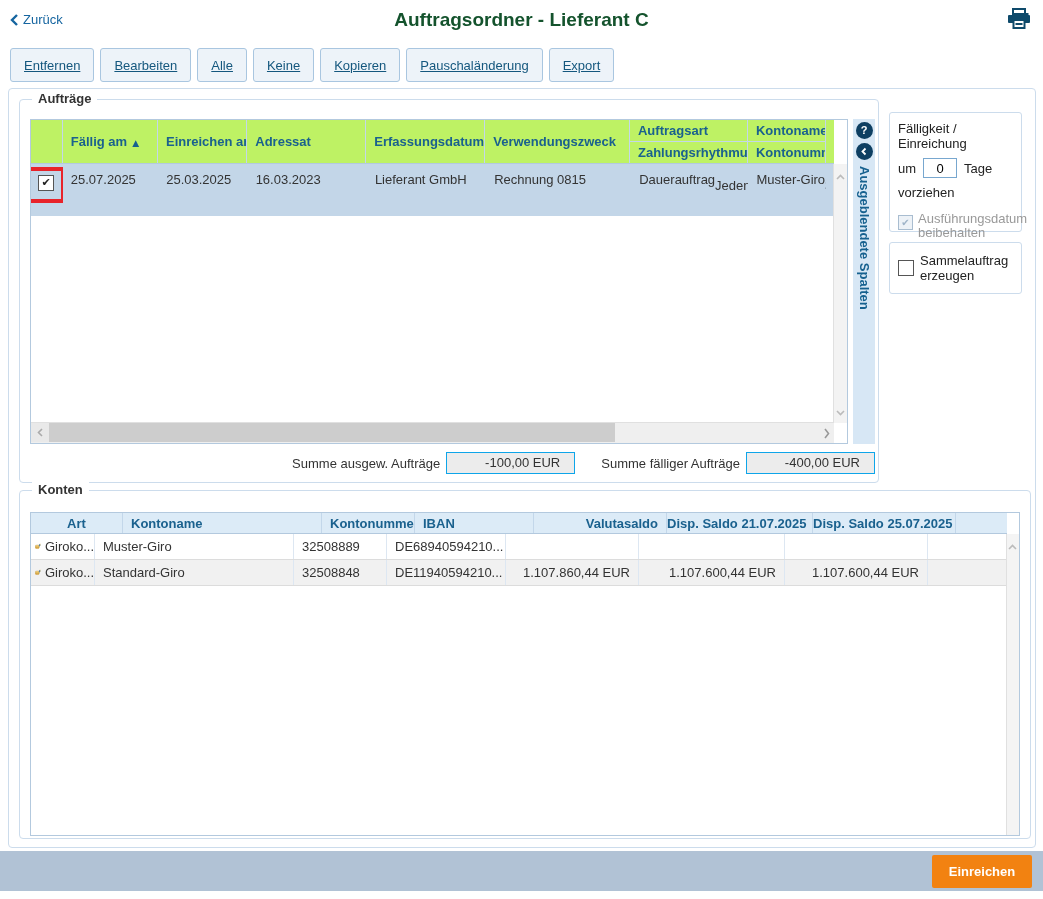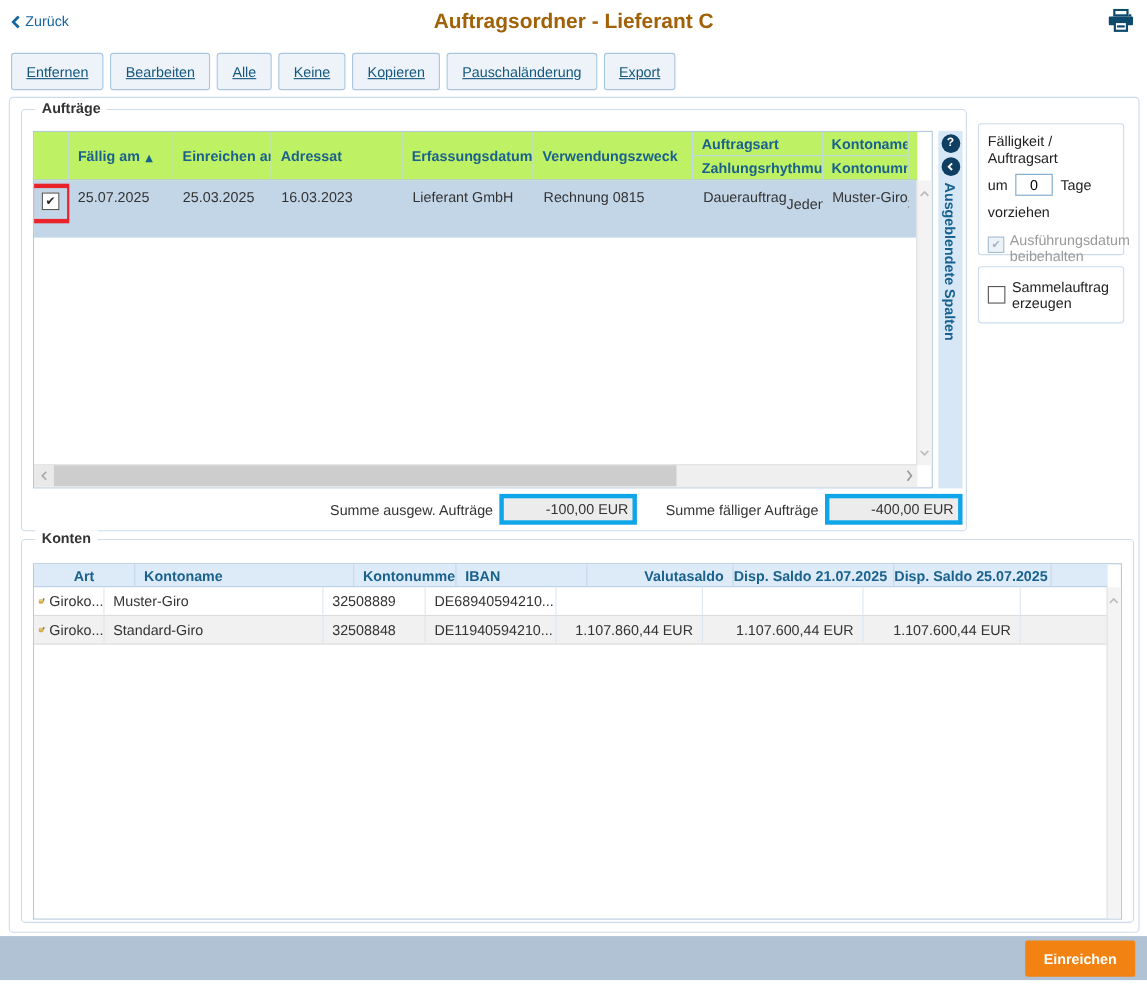--- a/index.html
+++ b/index.html
@@ -1,20 +1,20 @@
 <!DOCTYPE html>
 <html><head>
 <meta charset="utf-8">
 <style>
   html,body{margin:0;padding:0;background:#fff;}
   .page{position:relative;width:1043px;height:899px;font-family:"Liberation Sans",sans-serif;background:#fff;overflow:hidden;}
 
   
   .back-link{position:absolute;left:10px;top:12px;display:flex;align-items:center;gap:4px;color:#1565a0;font-size:13px;cursor:pointer;}
-  .page-title{position:absolute;left:0;right:0;top:9px;text-align:center;font-size:19px;font-weight:bold;color:#a16207;}
+  .page-title{position:absolute;left:0;right:0;top:9px;text-align:center;font-size:19px;font-weight:bold;color:#14532d;}
   .print-btn{position:absolute;right:12px;top:8px;width:24px;height:22px;cursor:pointer;}
 
   
   .toolbar{position:absolute;left:10px;top:48px;display:flex;gap:6px;}
   .tb-btn{height:34px;padding:0 13px;background:#edf3f9;border:1px solid #a9c6e0;border-radius:3px;color:#14577e;font-size:13px;font-family:"Liberation Sans",sans-serif;display:flex;align-items:center;cursor:pointer;text-decoration:underline;}
 
   
   .outer{position:absolute;left:8px;top:88px;width:1026px;height:758px;border:1px solid #ccdcec;border-radius:4px;}
 
   .fieldset{position:absolute;border:1px solid #ccdcec;border-radius:4px;}
@@ -49,21 +49,21 @@
   .hs-thumb{position:absolute;left:18px;top:0;width:566px;height:19px;background:#cdcdcd;cursor:pointer;}
   .hs-right{position:absolute;right:4px;top:3px;cursor:pointer;}
 
   
   .strip{position:absolute;left:833px;top:19px;width:22px;height:325px;background:#d7e7f5;display:flex;flex-direction:column;align-items:center;padding-top:3px;box-sizing:border-box;}
   .circ{width:17px;height:17px;border-radius:50%;background:#0e3f62;color:#fff;font-size:11px;font-weight:bold;text-align:center;line-height:17px;margin-bottom:4px;cursor:pointer;}
   .vtext{writing-mode:vertical-rl;color:#16618f;font-weight:bold;font-size:13px;margin-top:2px;white-space:nowrap;}
 
   
   .summary{position:absolute;left:0;right:3px;top:352px;height:22px;display:flex;justify-content:flex-end;align-items:center;gap:6px;font-size:13px;color:#333;}
-  .sum-box{width:113px;height:20px;border:4px solid #0ea5e9;background:#ececec;text-align:right;line-height:20px;padding-right:4px;font-size:13px;}
+  .sum-box{width:113px;height:20px;border:1px solid #0ea5e9;background:#ececec;text-align:right;line-height:20px;padding-right:14px;font-size:13px;}
   .gap{width:14px;}
 
   
   .panel-box{position:absolute;border:1px solid #ccdcec;border-radius:3px;font-size:13px;color:#222;box-sizing:border-box;}
   .pb1{left:880px;top:23px;width:133px;height:120px;padding:8px 6px 6px 8px;}
   .pb1 .line{margin-bottom:7px;}
   .um-row{display:flex;align-items:center;gap:7px;margin-bottom:7px;}
   .tage-input{width:32px;height:18px;border:1px solid #78a7cf;font-size:13px;text-align:center;font-family:"Liberation Sans",sans-serif;padding:0;}
   .dis-row{display:flex;gap:5px;margin-top:12px;color:#999;align-items:flex-start;line-height:14px;}
   .dis-cb{flex:0 0 auto;width:13px;height:13px;border:1px solid #a9bdd0;background:#edf2f7;color:#9fb4c8;font-family:"DejaVu Sans",sans-serif;font-size:10px;line-height:13px;text-align:center;margin-top:3px;}
@@ -200,21 +200,21 @@
       <div class="summary">
         <span>Summe ausgew. Aufträge</span>
         <div class="sum-box">-100,00 EUR</div>
         <span class="gap"></span>
         <span>Summe fälliger Aufträge</span>
         <div class="sum-box">-400,00 EUR</div>
       </div>
     </div>
 
     <div class="panel-box pb1">
-      <div class="line">Fälligkeit / Auftragsart</div>
+      <div class="line">Fälligkeit / Einreichung</div>
       <div class="um-row">
         <span>um</span>
         <input class="tage-input" value="0" style="">
         <span>Tage</span>
       </div>
       <div class="line">vorziehen</div>
       <div class="dis-row">
         <div class="dis-cb">✔</div>
         <span>Ausführungsdatum beibehalten</span>
       </div>

